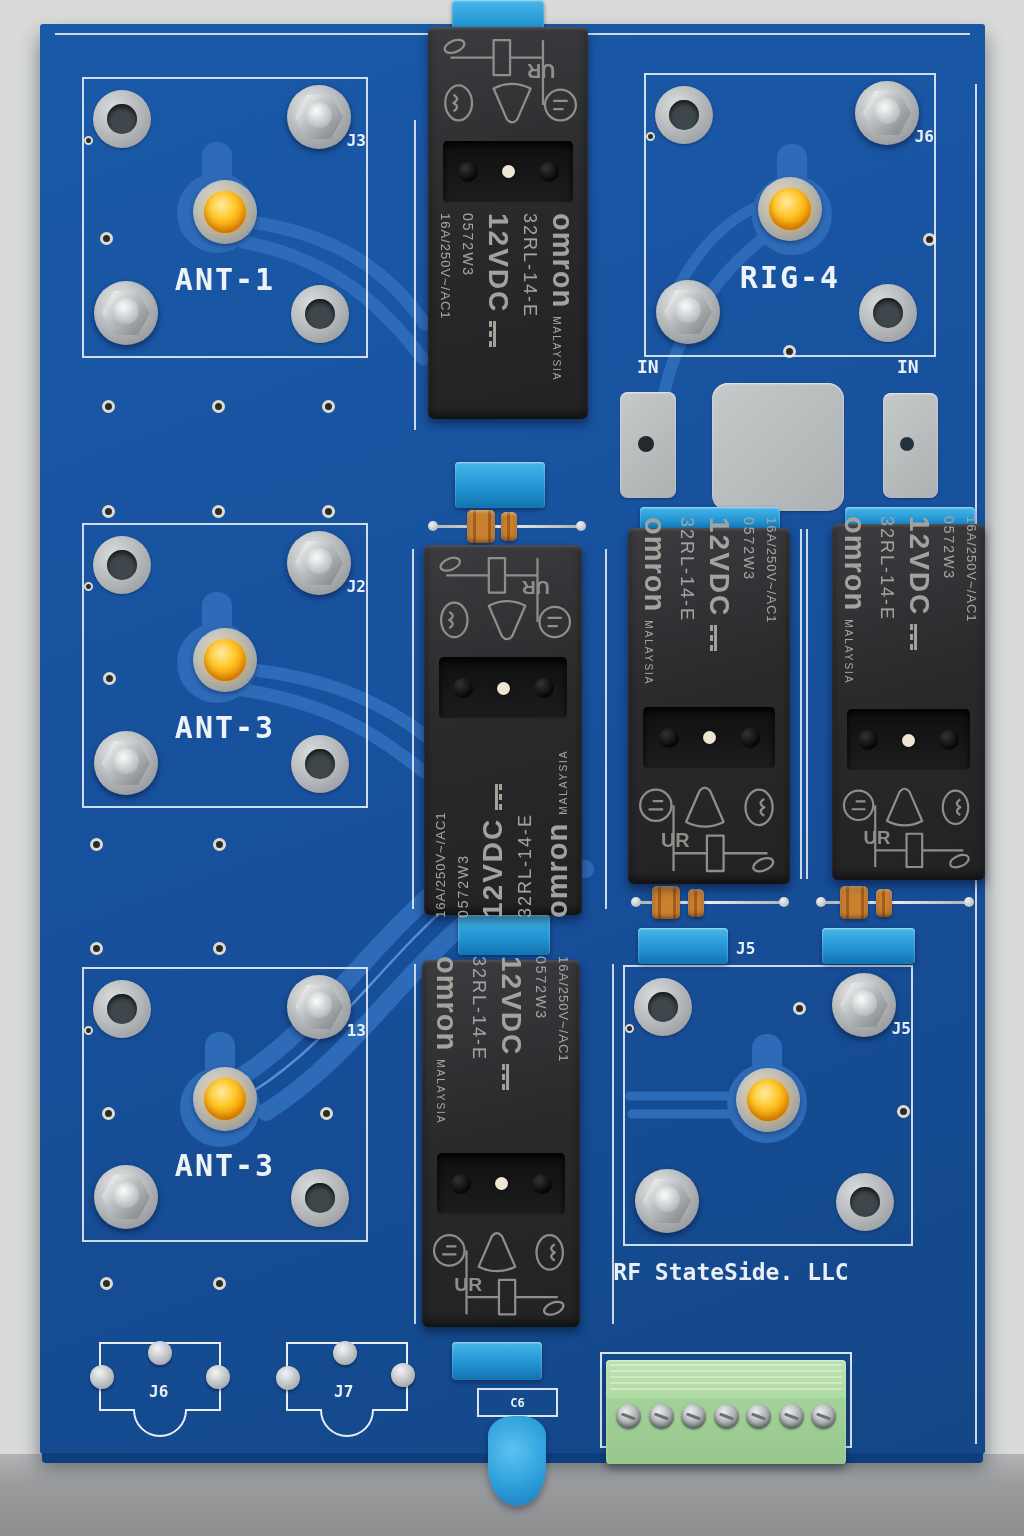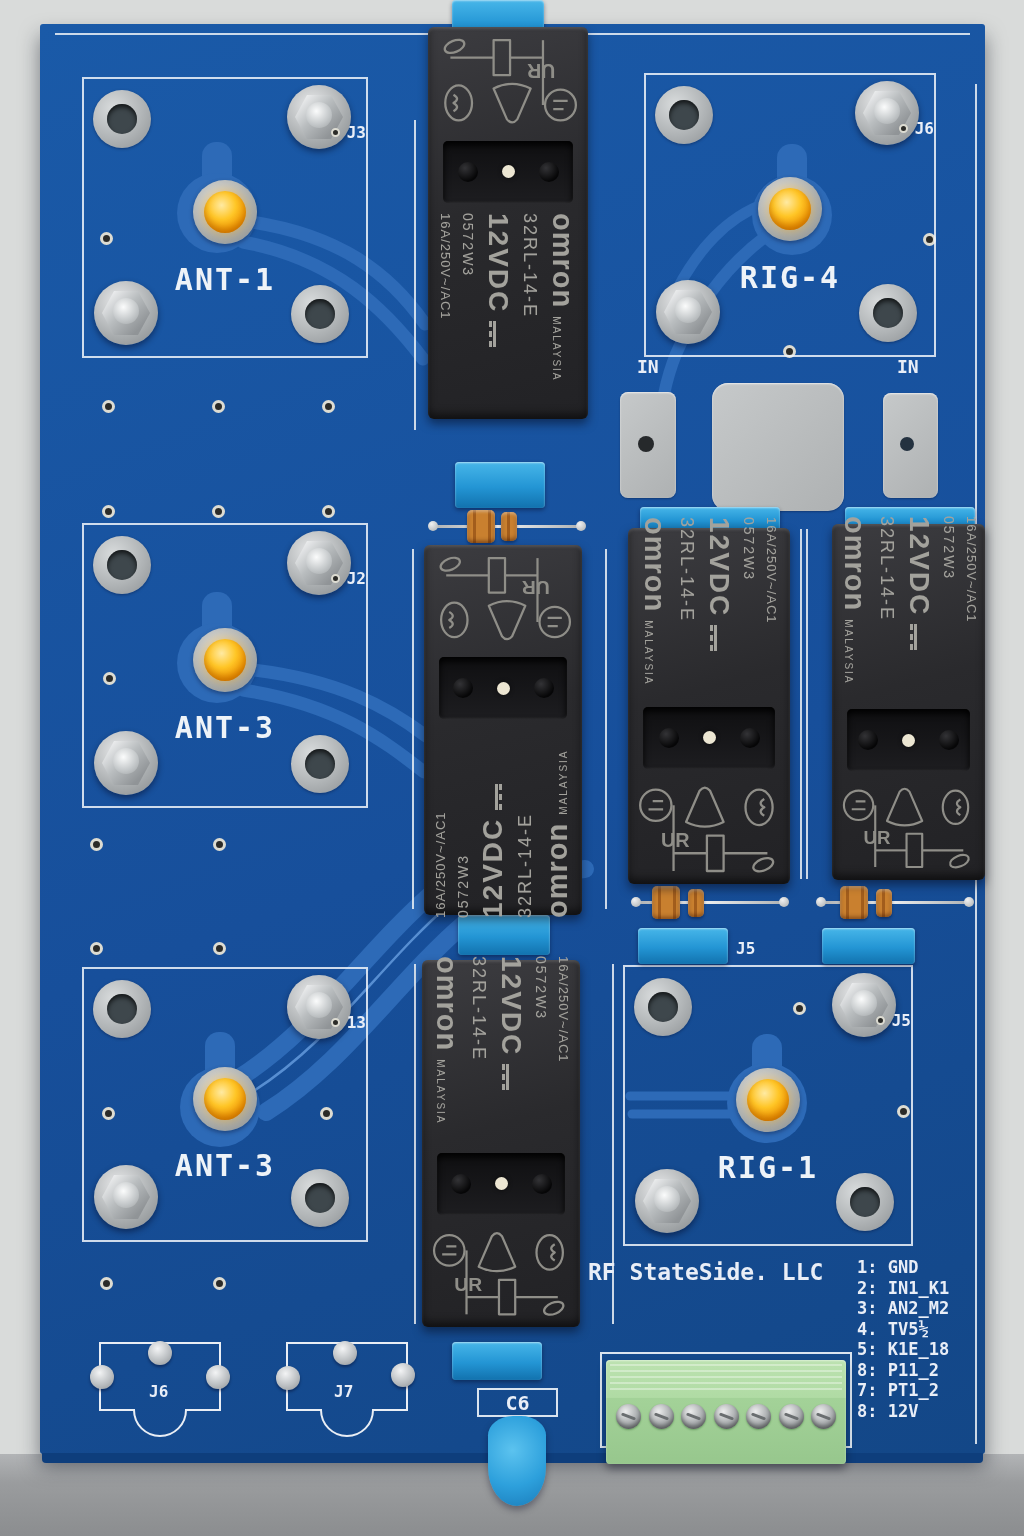--- a/index.html
+++ b/index.html
@@ -42,21 +42,21 @@
   .bolt .dome{position:absolute;left:19px;top:17px;width:26px;height:26px;display:block;border-radius:50%;
     background:radial-gradient(circle at 40% 35%,#fbfcfc,#c2c6c8 60%,#9da1a3);}
   .bolt.tr{right:15px;top:6px}.bolt.bl{left:10px;bottom:11px}
   .ledring{position:absolute;left:50%;top:48%;transform:translate(-50%,-50%);
     width:64px;height:64px;border-radius:50%;
     background:radial-gradient(circle at 40% 35%,#e3e5e6,#a6abad 62%,#85898c);
     box-shadow:0 2px 4px rgba(0,0,30,.35);}
   .ledcap{position:absolute;left:11px;top:11px;width:42px;height:42px;display:block;border-radius:50%;
     background:radial-gradient(circle at 42% 34%,#ffeaa2 0%,#ffc627 38%,#f09400 72%,#d67c00 100%);
     box-shadow:0 0 12px rgba(255,170,0,.55),inset 0 -4px 7px rgba(170,90,0,.55);}
-  .refrow{position:absolute;left:0;right:0;top:44px;display:flex;justify-content:flex-end;
+  .refrow{position:absolute;left:0;right:0;top:52px;display:flex;justify-content:space-between;
     align-items:center;gap:7px;}
   .refrow .rvia{width:9px;height:9px;border-radius:50%;background:#2b2b28;border:2.5px solid #dddcd2;}
   .refrow .ref{color:#e9eef7;font-weight:bold;font-size:16px;}
   .pname{position:absolute;left:0;right:0;top:66%;text-align:center;color:#eef3f8;
     font-weight:bold;font-size:30px;letter-spacing:2px;}
   
   .relay{position:absolute;z-index:6;display:flex;flex-direction:column;border-radius:6px;
     background:linear-gradient(165deg,#3c3c40 0%,#2a2a2d 45%,#222225 100%);
     box-shadow:inset 0 2px 3px rgba(255,255,255,.14),inset 0 -5px 9px rgba(0,0,0,.55),
       0 5px 10px rgba(5,10,25,.5);
@@ -117,21 +117,21 @@
     background:repeating-linear-gradient(180deg,rgba(255,255,255,.35) 0 2px,rgba(0,0,0,0) 2px 6px);}
   .term .srow{position:absolute;left:10px;right:10px;top:44px;display:flex;
     justify-content:space-between;}
   .screw{position:relative;width:25px;height:25px;border-radius:50%;
     background:radial-gradient(circle at 38% 30%,#eceded,#a0a4a6 60%,#7e8284);
     box-shadow:inset 0 -3px 4px rgba(0,0,0,.4),0 1px 2px rgba(0,60,0,.35);}
   .screw::after{content:"";position:absolute;left:5px;top:11px;width:15px;height:3px;
     background:#6a6e70;transform:rotate(20deg);border-radius:2px;}
   .termline{position:absolute;z-index:2;border:2px solid rgba(240,245,250,.9);}
   
-  .cright{position:absolute;left:548px;top:1234px;width:286px;z-index:2;text-align:left;
+  .cright{position:absolute;left:548px;top:1234px;width:286px;z-index:2;text-align:center;
     color:#e9eef7;font-weight:bold;font-size:23px;line-height:28px;white-space:nowrap;}
   .pinout{position:absolute;left:817px;top:1233px;z-index:2;color:#e9eef7;font-weight:bold;
     font-size:17px;line-height:20.5px;white-space:nowrap;}
 </style>
 </head>
 <body>
 
 <div id="stage">
   <div class="floor"></div>
 
@@ -305,21 +305,20 @@
           <span class="ref">J5</span>
         </div>
       <div class="ledring">
           <i class="ledcap"></i>
         </div>
       <div class="bolt bl">
           <i class="hex"></i>
           <i class="dome"></i>
         </div>
       <div class="ph br"></div>
-      <div class="pname">RIG-1</div>
     </div>
 
     <div class="tab" style="left:412px;top:-24px;width:92px;height:46px"></div>
     <div class="tab" style="left:415px;top:438px;width:90px;height:46px"></div>
     <div class="tab" style="left:418px;top:891px;width:92px;height:40px"></div>
     <div class="tab" style="left:600px;top:483px;width:140px;height:24px"></div>
     <div class="tab" style="left:805px;top:483px;width:130px;height:24px"></div>
     <div class="tab" style="left:598px;top:904px;width:90px;height:36px"></div>
     <div class="tab" style="left:782px;top:904px;width:93px;height:36px"></div>
     <div class="tab" style="left:412px;top:1318px;width:90px;height:38px"></div>
@@ -528,36 +527,26 @@
     <div class="blob" style="left:50px;top:1341px"></div>
     <div class="blob" style="left:108px;top:1317px"></div>
     <div class="blob" style="left:166px;top:1341px"></div>
     <div class="stext" style="left:109px;top:1358px;font-size:16px">J6</div>
     <div class="blob" style="left:236px;top:1342px"></div>
     <div class="blob" style="left:293px;top:1317px"></div>
     <div class="blob" style="left:351px;top:1339px"></div>
     <div class="stext" style="left:294px;top:1358px;font-size:16px">J7</div>
 
     <div class="c6box" style="left:437px;top:1364px;width:81px;height:29px">
-      <span class="stext" style="position:static;font-size:20px">C6</span>
+      <span class="stext" style="position:static;font-size:12px">C6</span>
     </div>
     <div class="capblob" style="left:448px;top:1392px"></div>
 
     <div class="cright">
       <div>RF StateSide. LLC</div>
-    </div>
-    <div class="pinout">
-      <div>1: GND</div>
-      <div>2: IN1_K1</div>
-      <div>3: AN2_M2</div>
-      <div>4. TV5½</div>
-      <div>5: K1E_18</div>
-      <div>8: P11_2</div>
-      <div>7: PT1_2</div>
-      <div>8: 12V</div>
     </div>
 
     <div class="termline" style="left:560px;top:1328px;width:252px;height:96px"></div>
   </div>
 
   <div class="term" style="left:606px;top:1360px;width:240px;height:104px">
     <div class="ridges"></div>
     <div class="srow">
       <span class="screw"></span>
       <span class="screw"></span>

